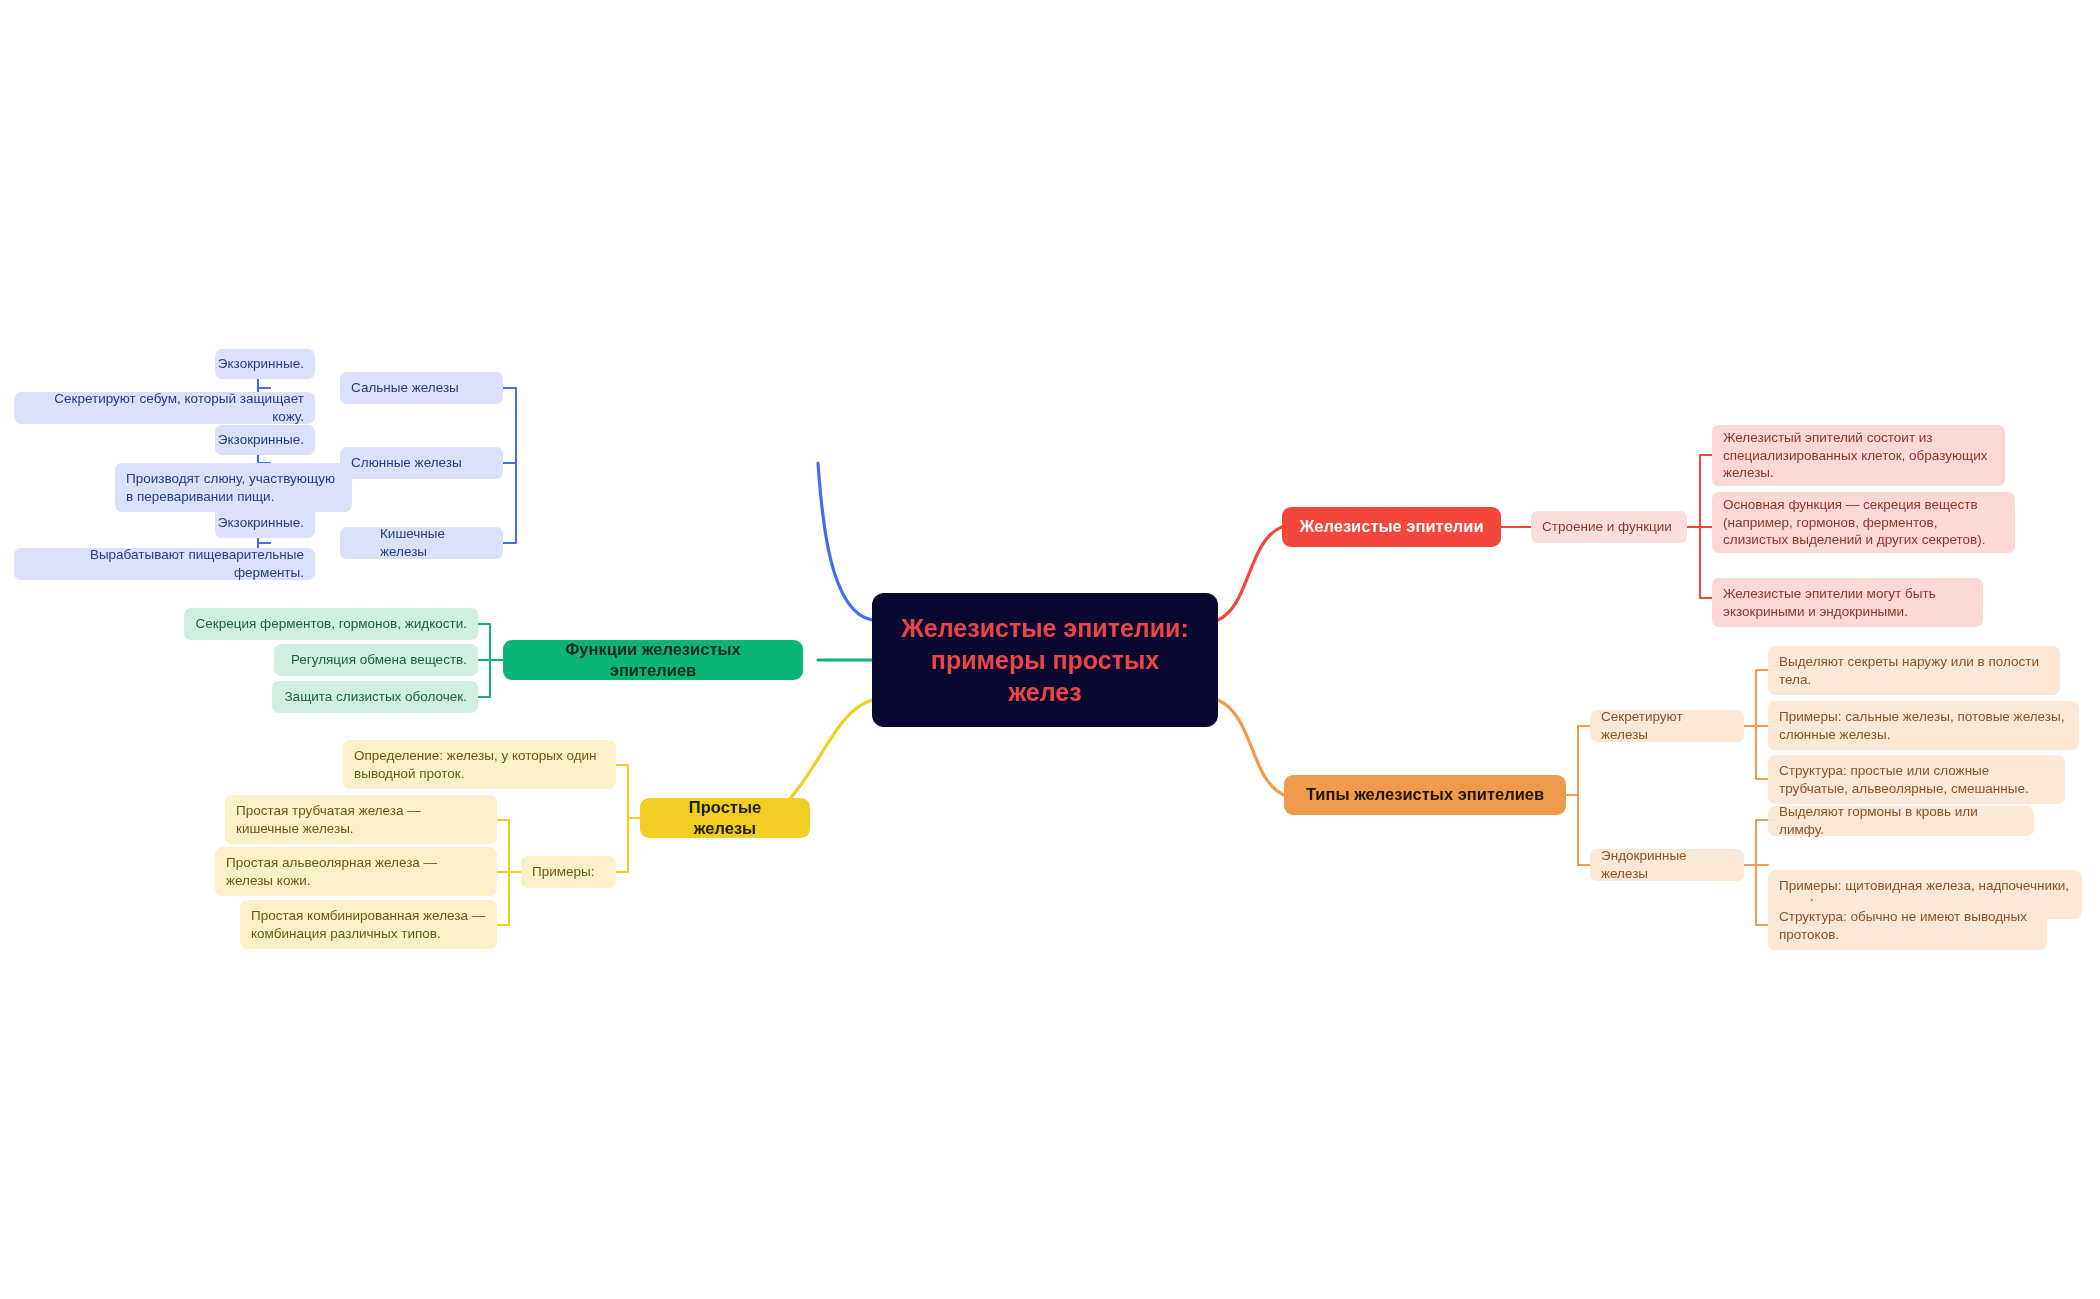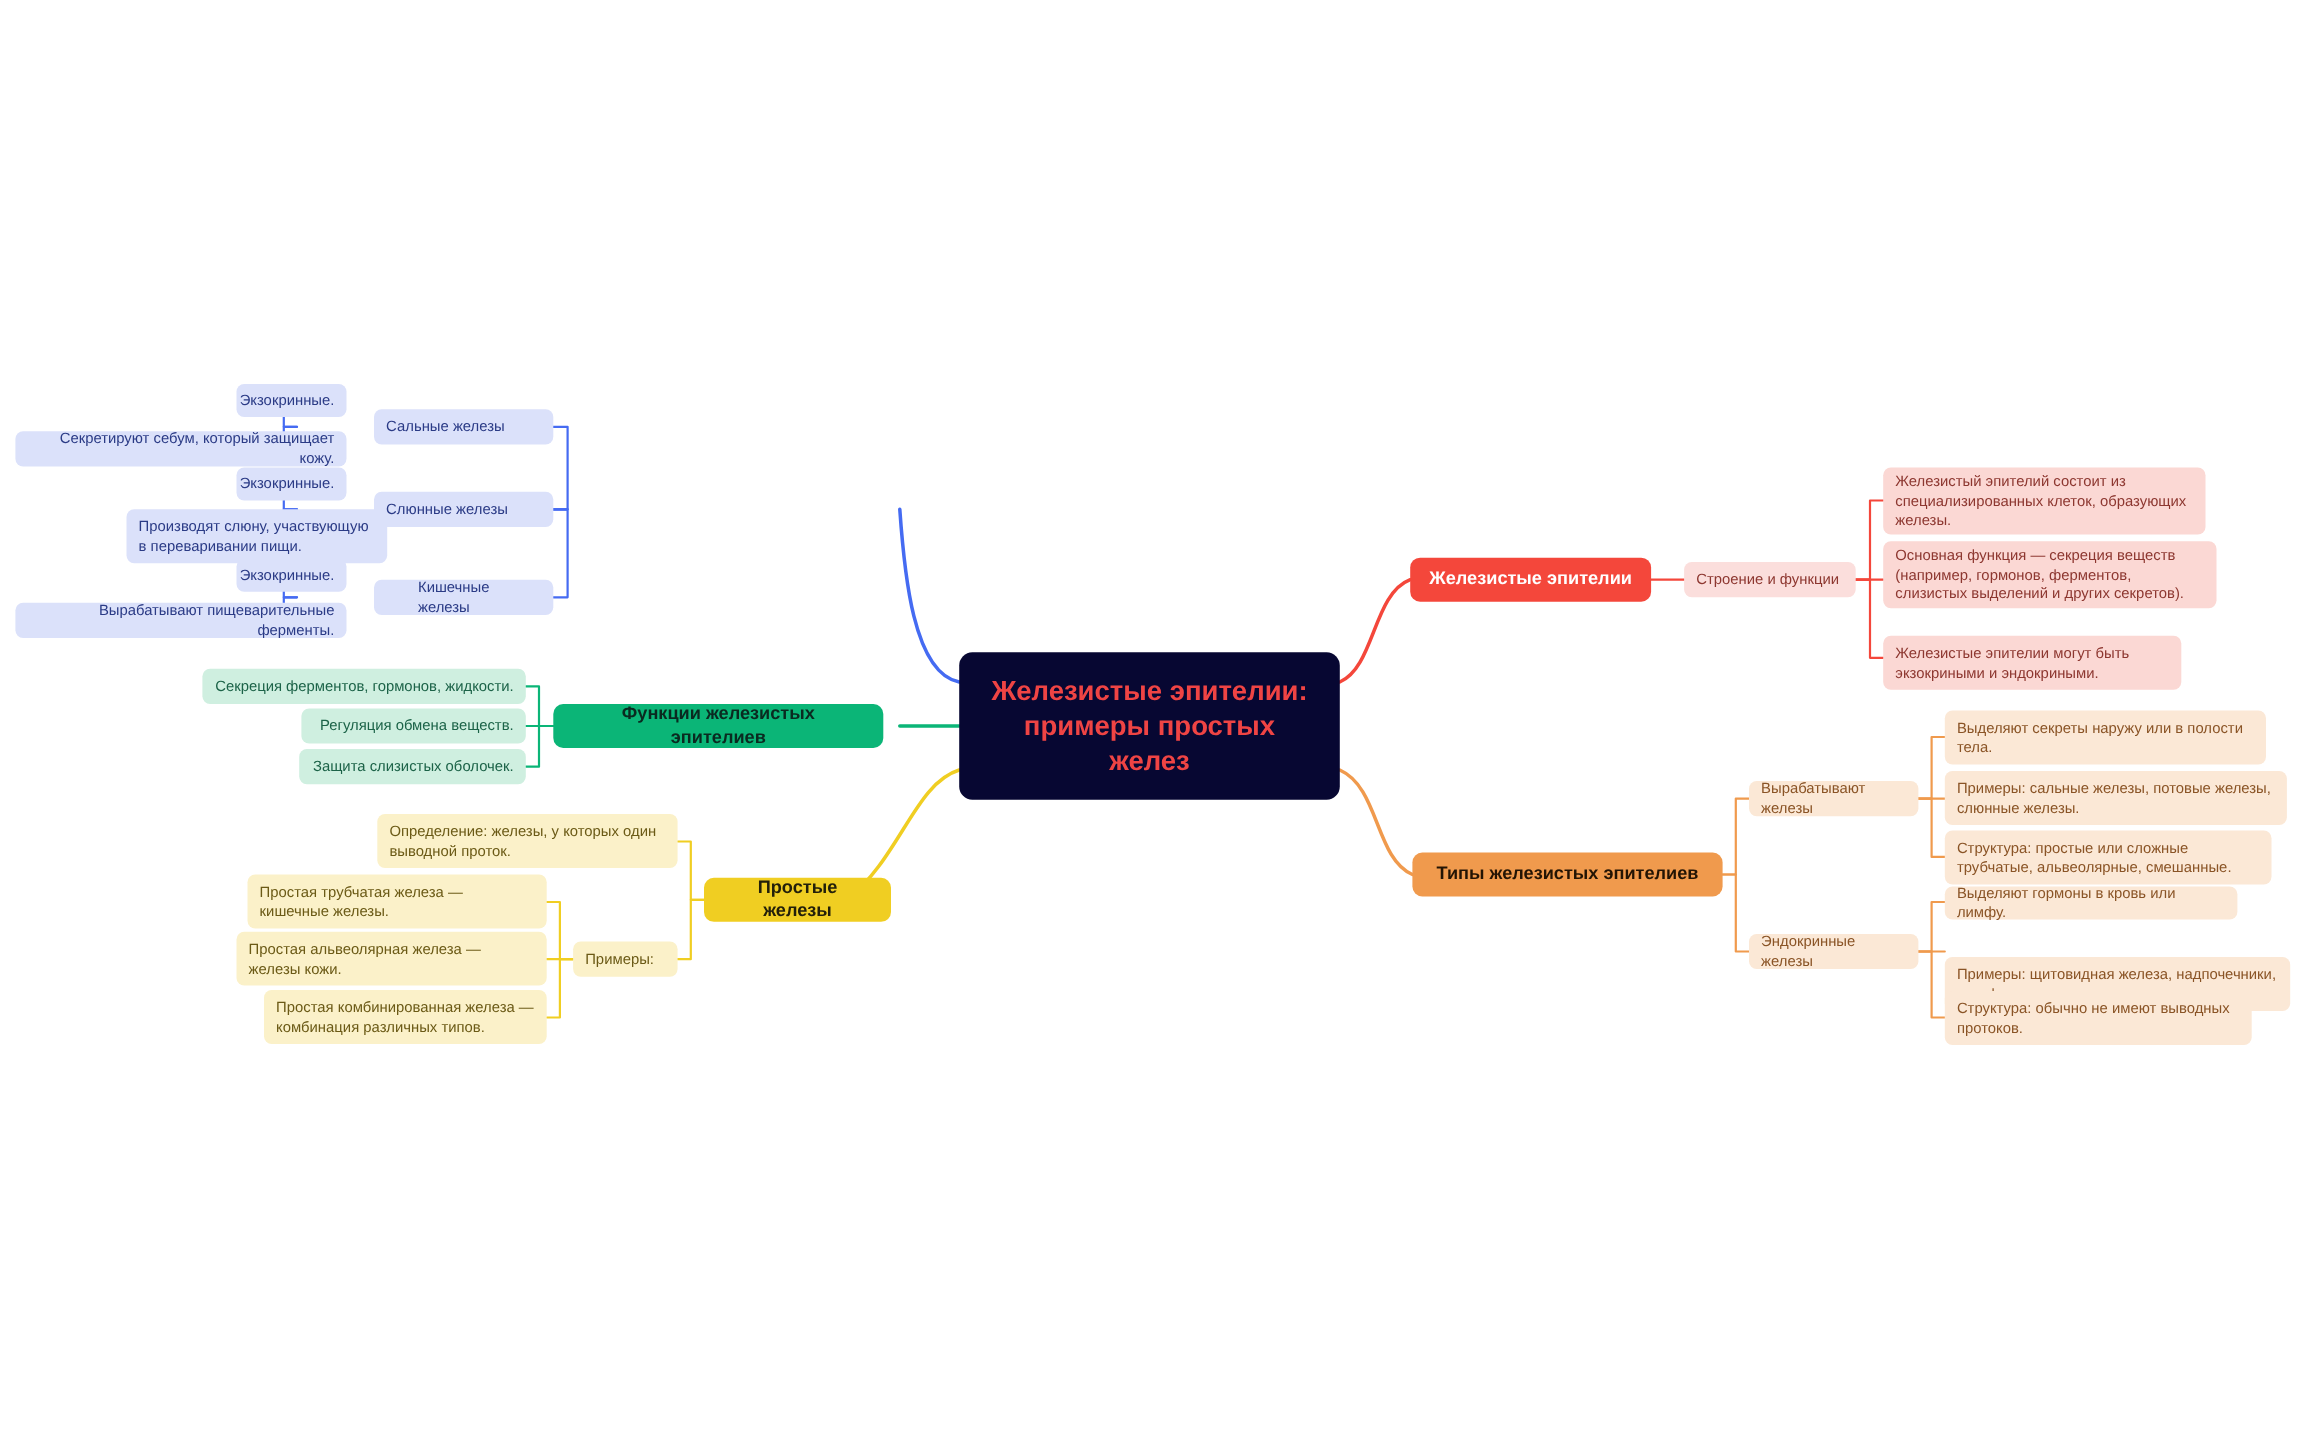--- a/index.html
+++ b/index.html
@@ -175,21 +175,21 @@
   <div class="node l1 red" style="left:1282px; top:507px; width:219px; height:40px;">Железистые эпителии</div>
 
   <div class="node sub b-red" style="left:1531px; top:511px; width:156px; height:32px;">Строение и функции</div>
 
   <div class="node sub b-redL left" style="left:1712px; top:425px; width:293px; height:61px;">Железистый эпителий состоит из специализированных клеток, образующих железы.</div>
   <div class="node sub b-redL left" style="left:1712px; top:492px; width:303px; height:61px;">Основная функция — секреция веществ (например, гормонов, ферментов, слизистых выделений и других секретов).</div>
   <div class="node sub b-redL left" style="left:1712px; top:578px; width:271px; height:49px;">Железистые эпителии могут быть экзокриными и эндокриными.</div>
 
   <div class="node l1 orange" style="left:1284px; top:775px; width:282px; height:40px;">Типы железистых эпителиев</div>
 
-  <div class="node sub b-orange" style="left:1590px; top:710px; width:154px; height:32px;">Вырабатывают железы</div>
+  <div class="node sub b-orange" style="left:1590px; top:710px; width:154px; height:32px;">Секретируют железы</div>
   <div class="node sub b-orange left" style="left:1768px; top:701px; width:311px; height:49px;">Примеры: сальные железы, потовые железы, слюнные железы.</div>
   <div class="node sub b-orange left" style="left:1768px; top:646px; width:292px; height:49px;">Выделяют секреты наружу или в полости тела.</div>
   <div class="node sub b-orange left" style="left:1768px; top:755px; width:297px; height:49px;">Структура: простые или сложные трубчатые, альвеолярные, смешанные.</div>
 
   <div class="node sub b-orange" style="left:1590px; top:849px; width:154px; height:32px;">Эндокринные железы</div>
   <div class="node sub b-orange left" style="left:1768px; top:806px; width:266px; height:30px;">Выделяют гормоны в кровь или лимфу.</div>
   <div class="node sub b-orange left" style="left:1768px; top:842px; width:314px; height:49px;margin-top:28px;">Примеры: щитовидная железа, надпочечники, гипофиз.</div>
   <div class="node sub b-orange left" style="left:1768px; top:901px; width:279px; height:49px;">Структура: обычно не имеют выводных протоков.</div>
 
 </div>

